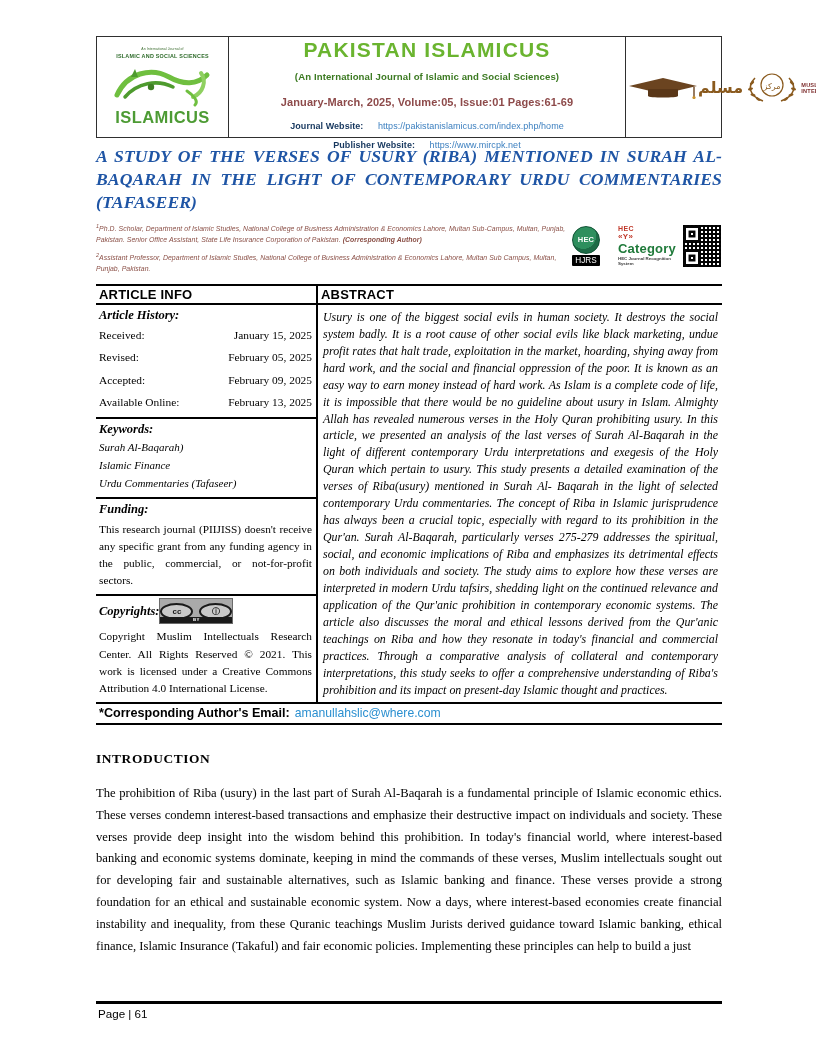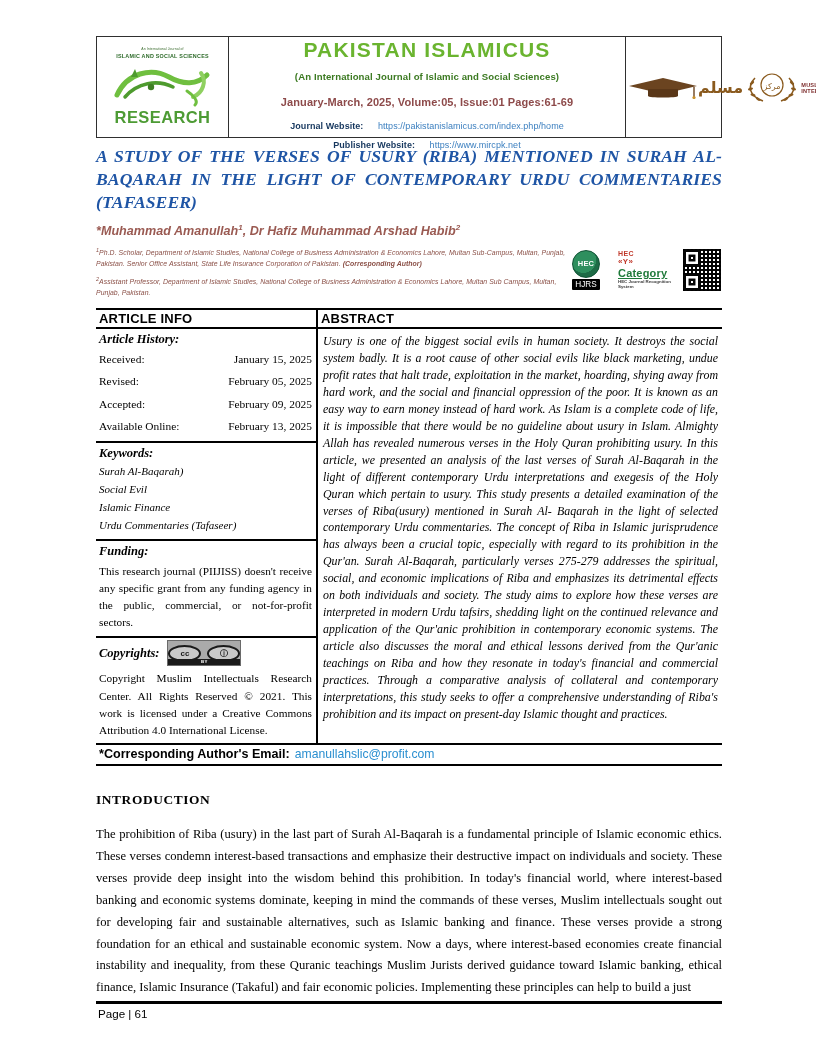--- a/index.html
+++ b/index.html
@@ -191,21 +191,21 @@
     display: flex; align-items: center; justify-content: center;
   }
   .hec-seal span {
     font-family: "Liberation Sans", sans-serif;
     font-size: 7.5px; font-weight: bold; color: #ffffff;
     letter-spacing: .2px;
   }
   .hec-txt { line-height: 1.05; }
   .hec-l1 { font-family:"Liberation Sans",sans-serif; font-size: 7px; font-weight: bold; color: #c0392b; letter-spacing:.4px;}
   .hec-l2 { font-family:"Liberation Sans",sans-serif; font-size: 8px; font-weight: bold; color: #c0392b; letter-spacing:.4px; margin-top:1px;}
-  .hec-l3 { font-family:"Liberation Sans",sans-serif; font-size: 11px; font-weight: bold; color: #1f7a3a; letter-spacing:.2px; margin-top:1px;text-decoration:underline;}
+  .hec-l3 { font-family:"Liberation Sans",sans-serif; font-size: 13px; font-weight: bold; color: #1f7a3a; letter-spacing:.2px; margin-top:1px;}
   .hjrs {
     font-family:"Liberation Sans",sans-serif; font-size: 8.2px; font-weight: normal;
     color: #ffffff; background: #000000; padding: 1px 3px; border-radius: 1px;
   }
   .hjrs-sub { font-family:"Liberation Sans",sans-serif; font-size: 4.4px; font-weight: bold; color: #3a3a3a; line-height:1.2;}
   .qr {
     width: 44px; height: 44px;
     background-color: #ffffff;
     background-image:
       repeating-linear-gradient(90deg, #111 0 2px, transparent 2px 4px),
@@ -273,21 +273,20 @@
     font-size: 11.3px;
     color: #000;
     line-height: 1.52;
     text-align: justify;
     padding: 2px 4px 5px 3px;
     hyphens: none;
   }
   .cr-head {
     display: flex; align-items: center;
     padding: 2px 3px 2px 3px;
-    gap: 8px;
   }
   .cc-badge {
     width: 74px; height: 26px;
     background: #aaaaaa;
     border: 1px solid #6a6a6a;
     display: flex; align-items: center; justify-content: center;
     gap: 6px;
     position: relative;
   }
   .cc-circ {
@@ -383,21 +382,21 @@
         <div class="bl-art">
           <svg width="104" height="46" viewBox="0 0 104 46">
             <path d="M6 34 C16 12, 40 6, 58 16 C72 24, 86 24, 96 14" stroke="#6fbf3f" stroke-width="5" fill="none" stroke-linecap="round"></path>
             <path d="M14 36 C26 22, 46 18, 62 26" stroke="#4e9b2e" stroke-width="3.5" fill="none" stroke-linecap="round"></path>
             <path d="M90 12 C96 20, 92 32, 82 36" stroke="#8fd060" stroke-width="4" fill="none" stroke-linecap="round"></path>
             <circle cx="40" cy="26" r="3.2" fill="#3f7f24"></circle>
             <path d="M24 8 L27 16 L20 16 Z" fill="#4e9b2e"></path>
             <path d="M76 30 C82 34, 88 40, 84 44" stroke="#6fbf3f" stroke-width="3" fill="none" stroke-linecap="round"></path>
           </svg>
         </div>
-        <div class="bl-name">RESEARCH</div>
+        <div class="bl-name">ISLAMICUS</div>
       </div>
 
       <div class="banner-mid">
         <div class="bm-title">PAKISTAN ISLAMICUS</div>
         <div class="bm-sub">(An International Journal of Islamic and Social Sciences)</div>
         <div class="bm-issue">January-March, 2025, Volume:05, Issue:01 Pages:61-69</div>
         <div class="bm-web">
           <span>Journal Website:</span>
           <span class="lnk">https://pakistanislamicus.com/index.php/home</span>
         </div>
@@ -435,23 +434,20 @@
             </g>
           </svg>
         </div>
         <div class="mi-name">MUSLIM INTELLECTUALS</div>
         <div class="mi-name2">RESEARCH CENTER MULTAN PAKISTAN</div>
       </div>
     </div>
 
     <div class="title-block">
       <div class="art-title">A STUDY OF THE VERSES OF USURY (RIBA) MENTIONED IN SURAH AL-BAQARAH IN THE LIGHT OF CONTEMPORARY URDU COMMENTARIES (TAFASEER)</div>
-      <div class="authors">
-        <span>*</span><span>Muhammad Amanullah</span><sup>1</sup><span>, </span><span>Dr Hafiz Muhammad Arshad Habib</span><sup>2</sup>
-      </div>
     </div>
 
     <div class="affil-row">
       <div class="affils">
         <div class="affil">
           <sup>1</sup><span>Ph.D. Scholar, Department of Islamic Studies, National College of Business Administration &amp; Economics Lahore, Multan Sub-Campus, Multan, Punjab, Pakistan. Senior Office Assistant, State Life Insurance Corporation of Pakistan. </span><b>(Corresponding Author)</b>
         </div>
         <div class="affil">
           <sup>2</sup><span>Assistant Professor, Department of Islamic Studies, National College of Business Administration &amp; Economics Lahore, Multan Sub Campus, Multan, Punjab, Pakistan.</span>
         </div>
@@ -498,21 +494,20 @@
           <div class="hist-row">
             <span>Available Online:</span>
             <span>February 13, 2025</span>
           </div>
         </div>
 
         <div class="divider"></div>
         <div class="sec-label">Keywords:</div>
         <div class="kw-list">
           <div class="kw">Surah Al-Baqarah)</div>
-          <div class="kw">Social Evil</div>
           <div class="kw">Islamic Finance</div>
           <div class="kw">Urdu Commentaries (Tafaseer)</div>
         </div>
 
         <div class="divider"></div>
         <div class="sec-label">Funding:</div>
         <div class="fund-body">This research journal (PIIJISS) doesn't receive any specific grant from any funding agency in the public, commercial, or not-for-profit sectors.</div>
 
         <div class="divider"></div>
         <div class="cr-head">
@@ -529,21 +524,21 @@
       <div class="col-right">
         <div class="hdr-row">
           <div class="hdr">ABSTRACT</div>
         </div>
         <div class="abstract-body">Usury is one of the biggest social evils in human society. It destroys the social system badly. It is a root cause of other social evils like black marketing, undue profit rates that halt trade, exploitation in the market, hoarding, shying away from hard work, and the social and financial oppression of the poor. It is known as an easy way to earn money instead of hard work. As Islam is a complete code of life, it is impossible that there would be no guideline about usury in Islam. Almighty Allah has revealed numerous verses in the Holy Quran prohibiting usury. In this article, we presented an analysis of the last verses of Surah Al-Baqarah in the light of different contemporary Urdu interpretations and exegesis of the Holy Quran which pertain to usury. This study presents a detailed examination of the verses of Riba(usury) mentioned in Surah Al- Baqarah in the light of selected contemporary Urdu commentaries. The concept of Riba in Islamic jurisprudence has always been a crucial topic, especially with regard to its prohibition in the Qur'an. Surah Al-Baqarah, particularly verses 275-279 addresses the spiritual, social, and economic implications of Riba and emphasizes its detrimental effects on both individuals and society. The study aims to explore how these verses are interpreted in modern Urdu tafsirs, shedding light on the continued relevance and application of the Qur'anic prohibition in contemporary economic systems. The article also discusses the moral and ethical lessons derived from the Qur'anic teachings on Riba and how they resonate in today's financial and commercial practices. Through a comparative analysis of collateral and contemporary interpretations, this study seeks to offer a comprehensive understanding of Riba's prohibition and its impact on present-day Islamic thought and practices.</div>
       </div>
     </div>
 
     <div class="email-bar">
       <span class="email-label">*Corresponding Author's Email:</span>
-      <span class="email-val">amanullahslic@profit.com</span>
+      <span class="email-val">amanullahslic@where.com</span>
     </div>
 
     <div class="sec-heading">INTRODUCTION</div>
     <div class="para">The prohibition of Riba (usury) in the last part of Surah Al-Baqarah is a fundamental principle of Islamic economic ethics. These verses condemn interest-based transactions and emphasize their destructive impact on individuals and society. These verses provide deep insight into the wisdom behind this prohibition. In today's financial world, where interest-based banking and economic systems dominate, keeping in mind the commands of these verses, Muslim intellectuals sought out for developing fair and sustainable alternatives, such as Islamic banking and finance. These verses provide a strong foundation for an ethical and sustainable economic system. Now a days, where interest-based economies create financial instability and inequality, from these Quranic teachings Muslim Jurists derived guidance toward Islamic banking, ethical finance, Islamic Insurance (Takaful) and fair economic policies. Implementing these principles can help to build a just</div>
 
     <div class="footer">
       <div class="footer-rule"></div>
       <div class="footer-txt">Page | 61</div>
     </div>
 

